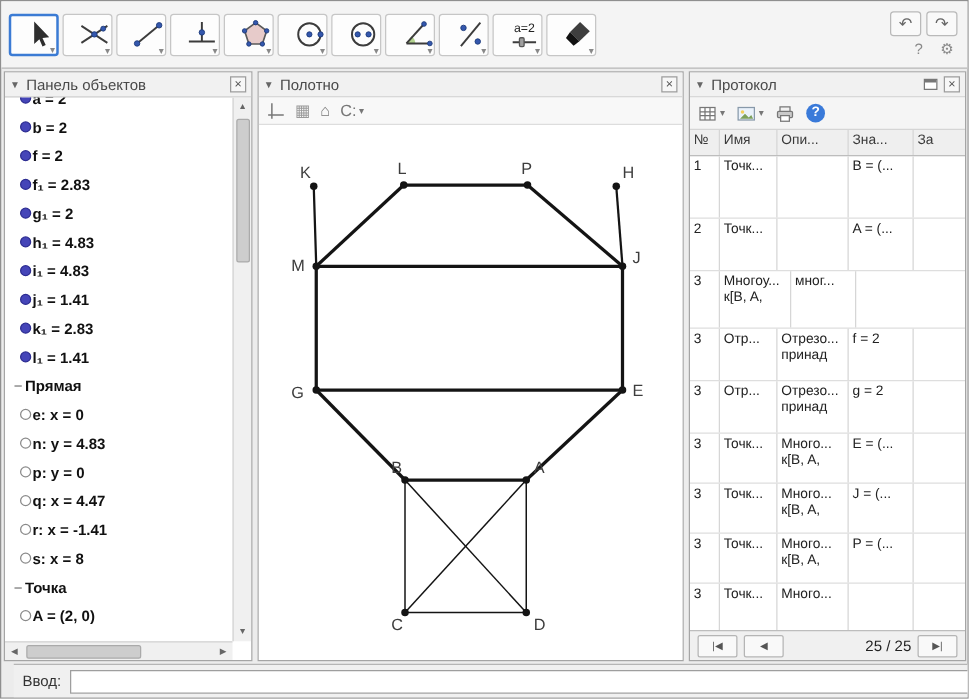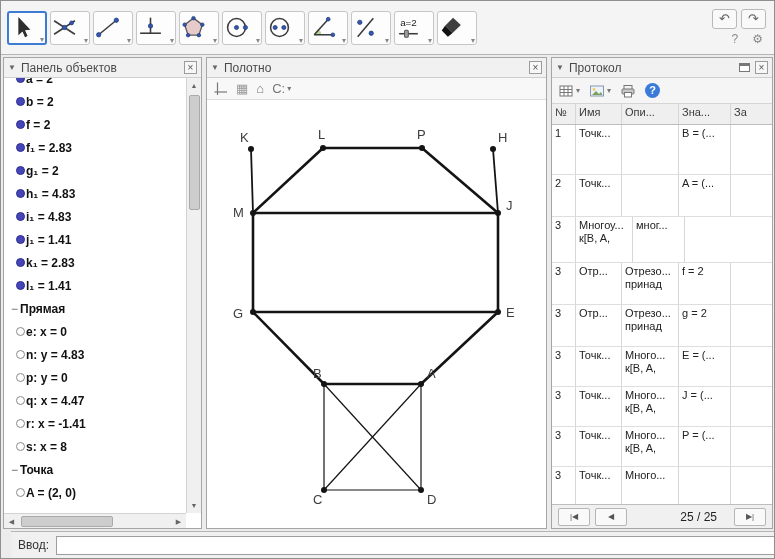--- a/index.html
+++ b/index.html
@@ -3,21 +3,21 @@
 <meta charset="utf-8">
 <style>
   *{box-sizing:border-box;margin:0;padding:0}
   html,body{width:775px;height:559px;overflow:hidden}
   body{font-family:"Liberation Sans",sans-serif;font-size:12px;color:#222;background:#fff}
   .app{position:relative;width:775px;height:559px;background:#ececec;border:1px solid #8f8f8f;overflow:hidden}
 
   
   .toolbar{position:absolute;left:0;top:0;width:100%;height:54px;background:#f4f4f4;border-bottom:1px solid #b5b5b5;display:flex;align-items:center;padding:4px 6px;gap:3px}
   .tools{display:flex;gap:3px}
-  .toolbtn{width:40px;height:34px;background:#fdfdfd;border:1px solid #c6c6c6;border-radius:3px;position:relative;display:flex;align-items:center;justify-content:flex-start;cursor:pointer}
+  .toolbtn{width:40px;height:34px;background:#fdfdfd;border:1px solid #c6c6c6;border-radius:3px;position:relative;display:flex;align-items:center;justify-content:flex-end;cursor:pointer}
   .toolbtn.selected{border:2px solid #3b7bd4}
   .tcaret{position:absolute;right:1px;bottom:-1px;font-size:8px;color:#888;line-height:8px}
   .tcaret2{font-size:8px;color:#777;margin-left:2px}
   .tb-right{margin-left:auto;display:flex;flex-direction:column;align-items:flex-end;gap:3px;padding-right:2px}
   .ur-row{display:flex;gap:4px}
   .urbtn{width:25px;height:20px;border:1px solid #b9b9b9;border-radius:3px;background:#f9f9f9;color:#666;font-size:13px;line-height:17px;text-align:center;cursor:pointer}
   .hg-row{display:flex;gap:14px;padding-right:3px}
   .hg-row span{color:#8a8a8a;font-size:12px;cursor:pointer}
 
   
@@ -77,21 +77,21 @@
   .prow:nth-child(3){height:46px}
   .prow:nth-child(4){height:42px}
   .prow:nth-child(5){height:42px}
   .prow:nth-child(6){height:40px}
   .prow:nth-child(7){height:40px}
   .prow:nth-child(8){height:40px}
   .prow:nth-child(9){height:42px}
   .pgbar{flex:0 0 24px;background:#f0f0f0;border-top:1px solid #bdbdbd;display:flex;align-items:center;gap:5px;padding:0 6px}
   .pgbtn{min-width:32px;height:18px;border:1px solid #b5b5b5;border-radius:2px;background:#f9f9f9;color:#555;font-size:8px;cursor:pointer;font-family:"Liberation Sans",sans-serif}
   .pgspacer{flex:1}
-  .pglabel{font-size:12px;color:#222;margin-right:12px}
+  .pglabel{font-size:12px;color:#222;margin-right:0}
 
   
   .inputbar{position:absolute;left:10px;top:530px;width:100%;height:27px;background:#f0f0f0;border-top:1px solid #b5b5b5;display:flex;align-items:center;padding:0 7px;gap:7px}
   .inputbar label{font-size:12px;color:#333}
   .inputbar input{flex:1;height:19px;border:1px solid #9e9e9e;background:#fff;font-family:"Liberation Sans",sans-serif;font-size:12px;padding:0 4px}
 </style>
 </head>
 <body>
 
 <div class="app">

